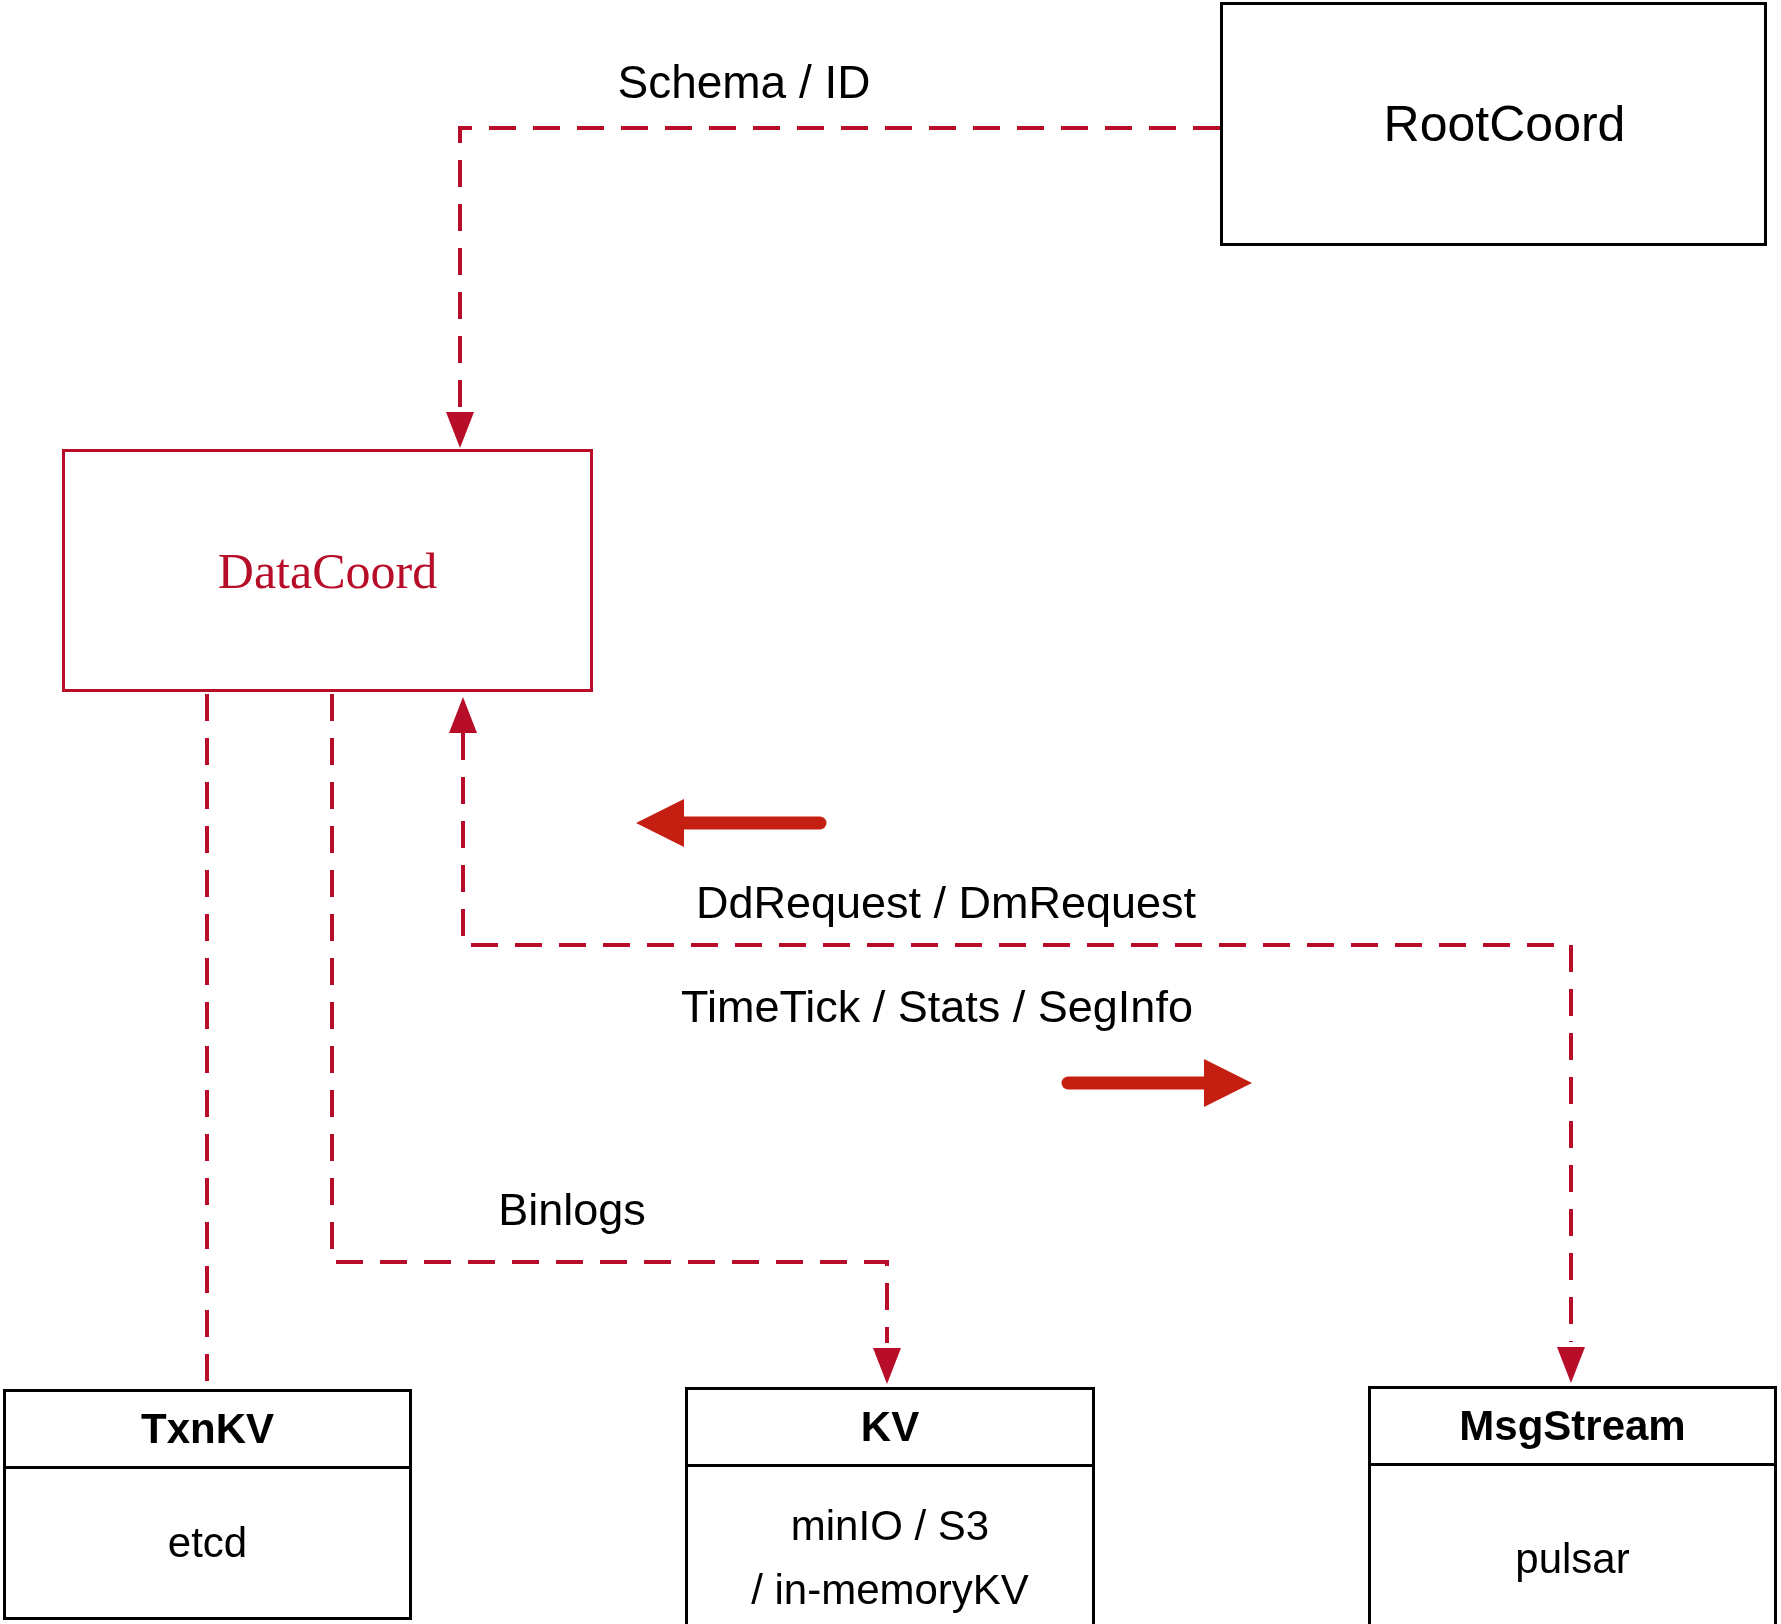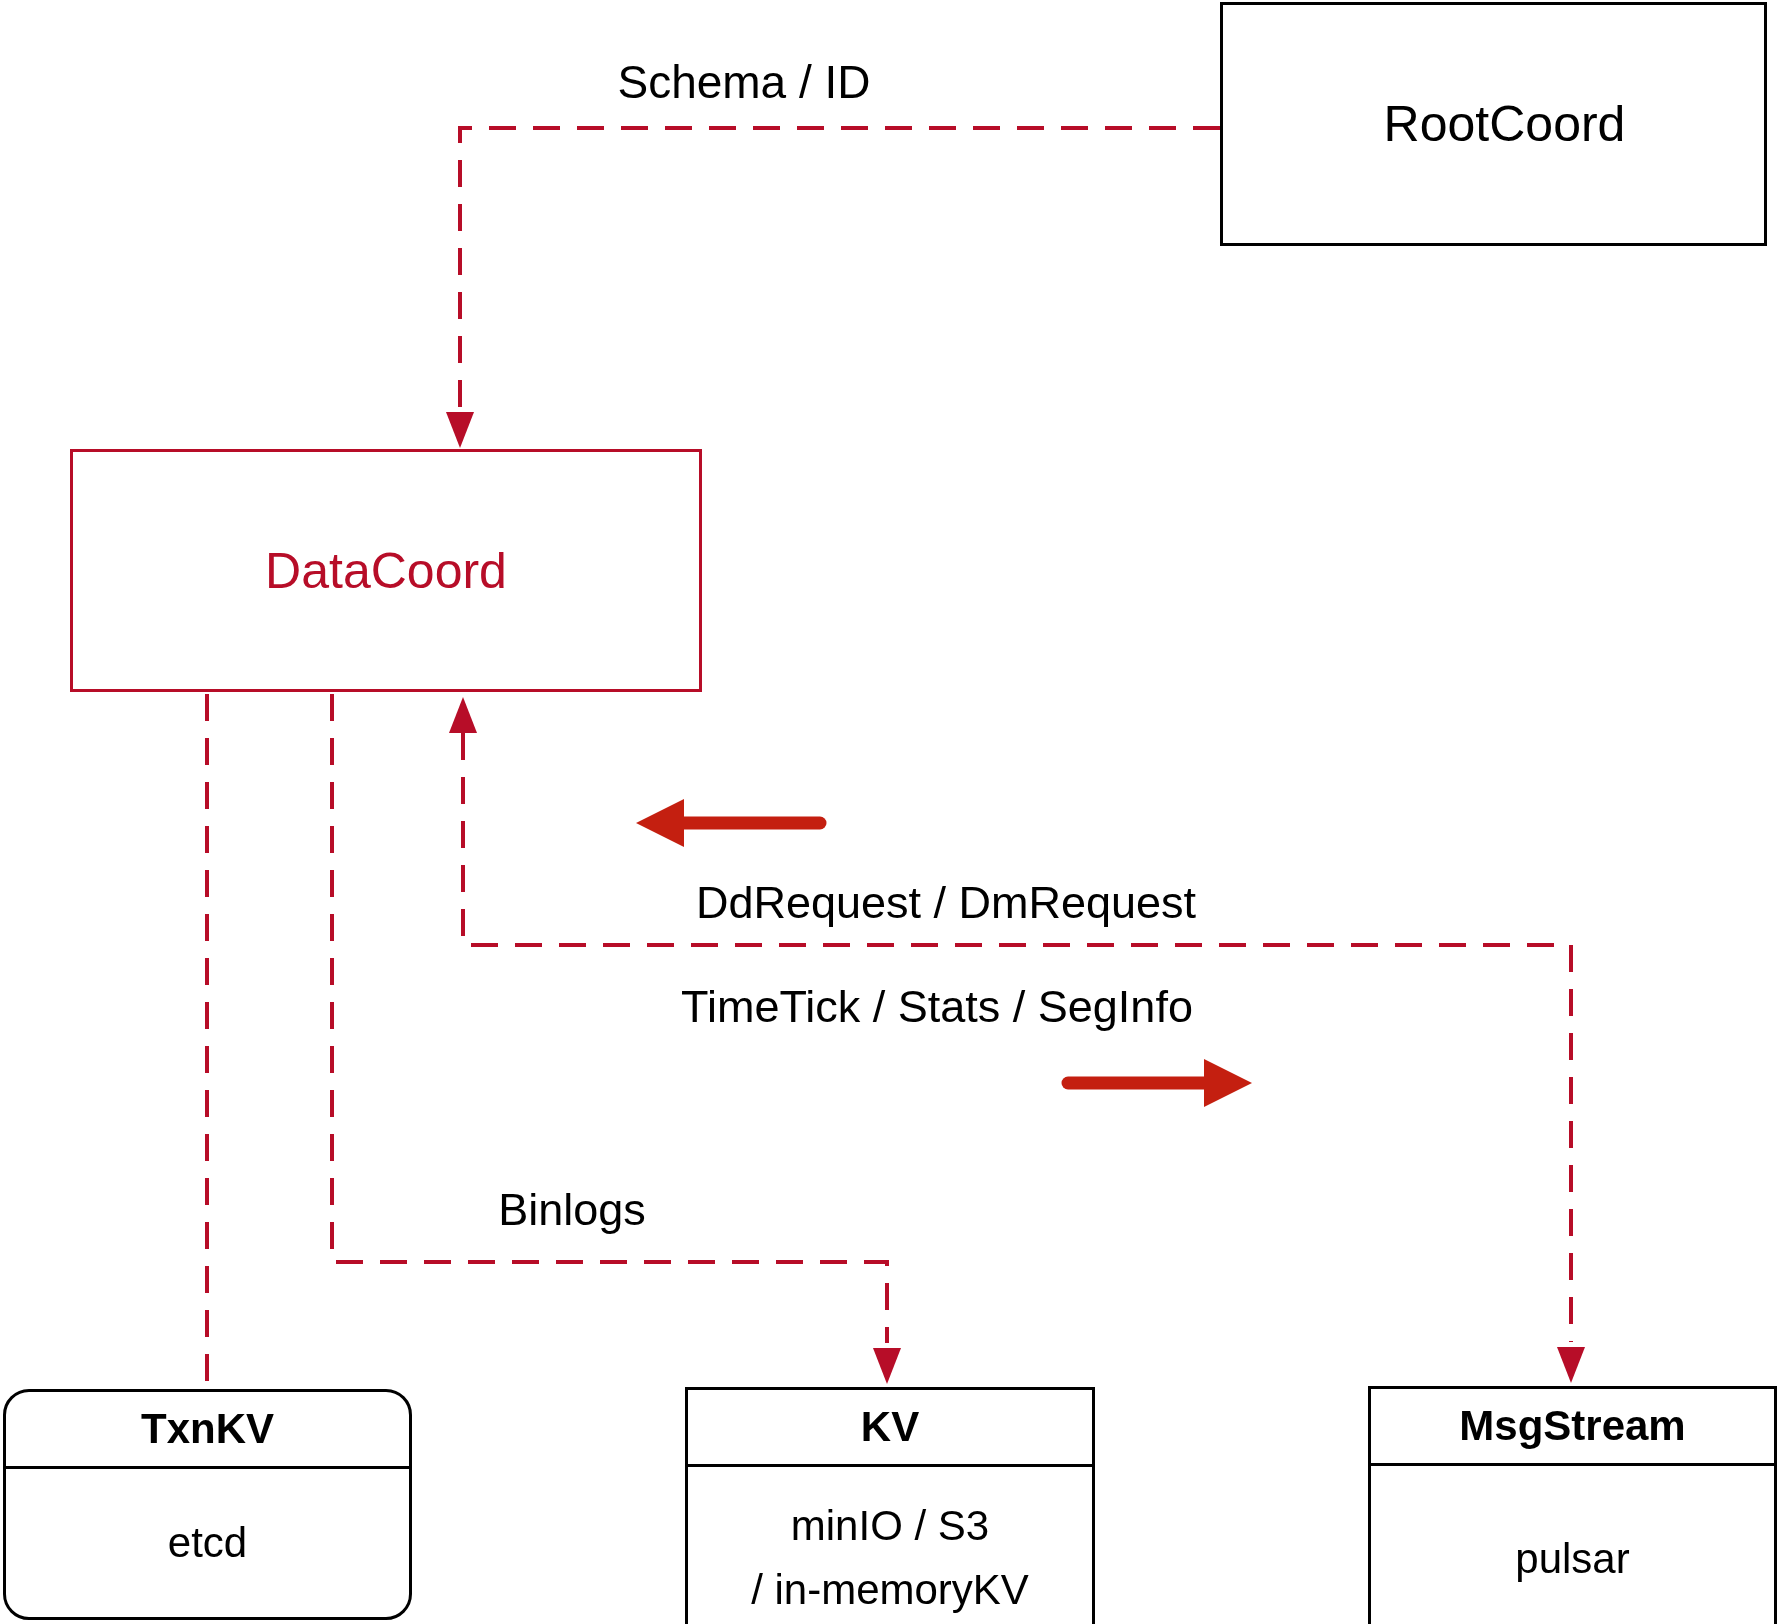--- a/index.html
+++ b/index.html
@@ -55,35 +55,36 @@
   }
   .node-title{
     font-size:50px;
     color:#000000;
     text-align:center;
   }
   .node-rootcoord{
     left:1220px;top:2px;width:547px;height:244px;padding-left:22px;
   }
   .node-datacoord{
-    left:70px;top:449px;width:632px;height:243px;
+    left:62px;top:449px;width:531px;height:243px;
     border-color:var(--datacoord-accent,#b70d28);
+    font-family:Liberation Serif, serif;
   }
   .node-datacoord .node-title{
     color:var(--datacoord-accent,#b70d28);
   }
   .store{
     position:absolute;
     border:3px solid var(--node-border,#000);
     background:#ffffff;
     display:flex;
     flex-direction:column;
     color:#000000;
   }
-  .store-txnkv{left:3px;top:1389px;width:409px;height:231px;border-radius:26px;}
+  .store-txnkv{left:3px;top:1389px;width:409px;height:231px;}
   .store-kv{left:685px;top:1387px;width:410px;height:264px;}
   .store-msgstream{left:1368px;top:1386px;width:409px;height:268px;}
   .store-header{
     height:77px;
     flex:0 0 77px;
     border-bottom:3px solid var(--node-border,#000);
     display:flex;
     align-items:center;
     justify-content:center;
     font-weight:bold;

